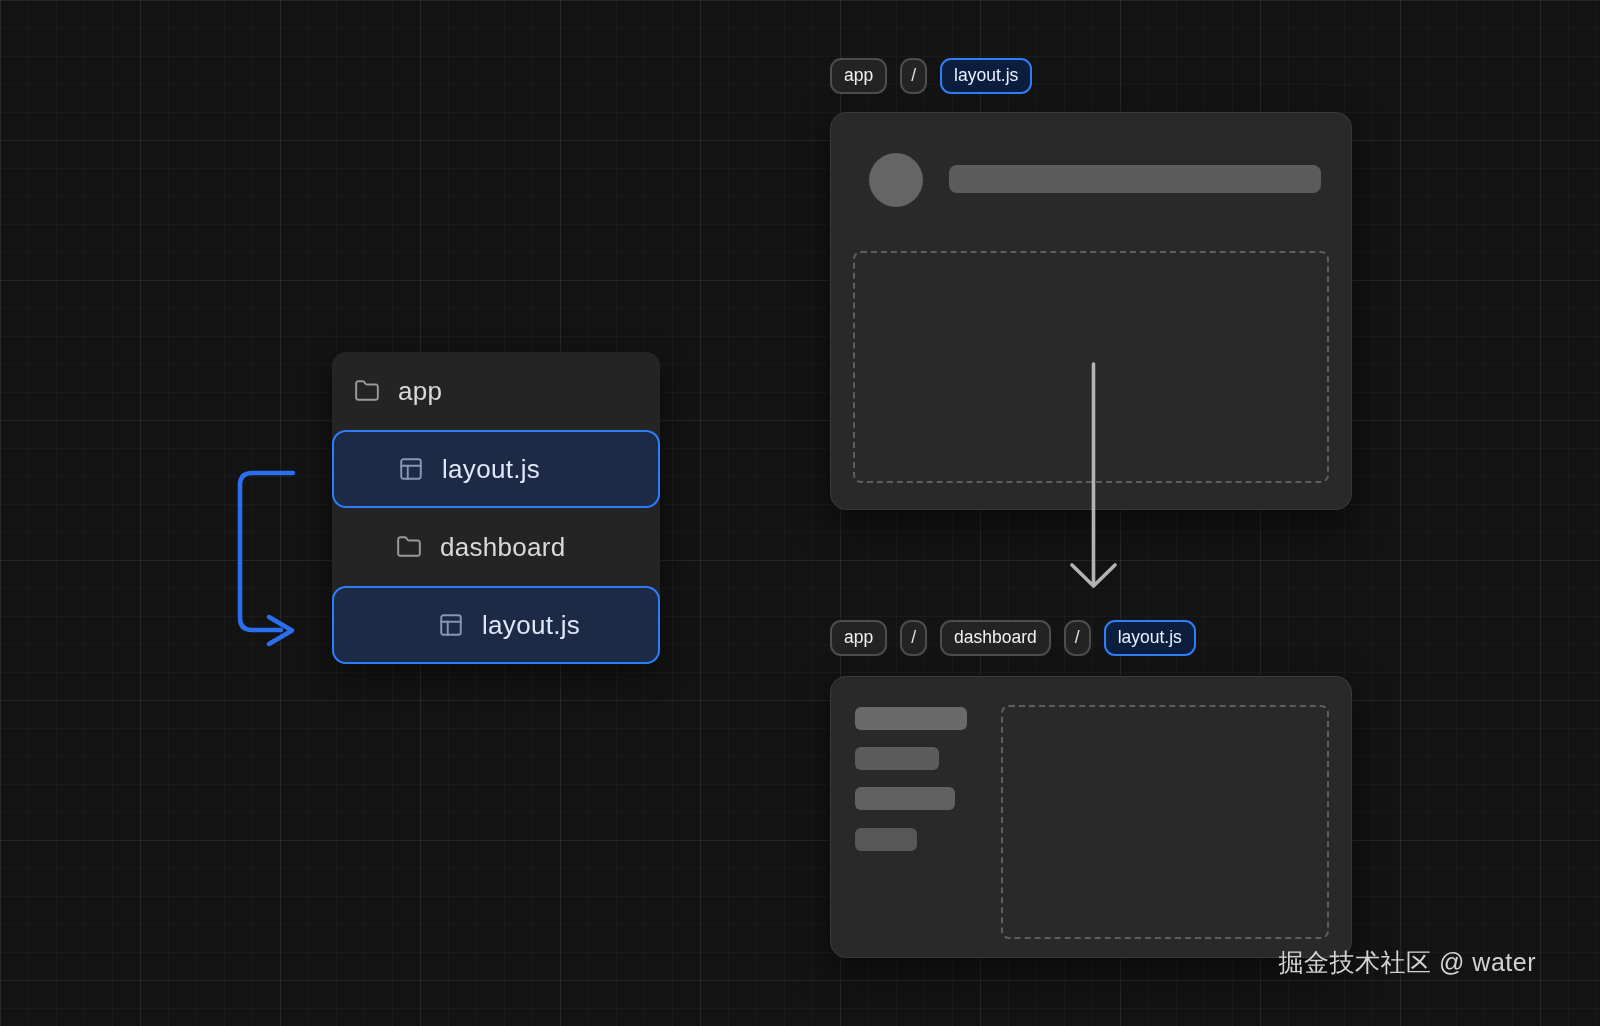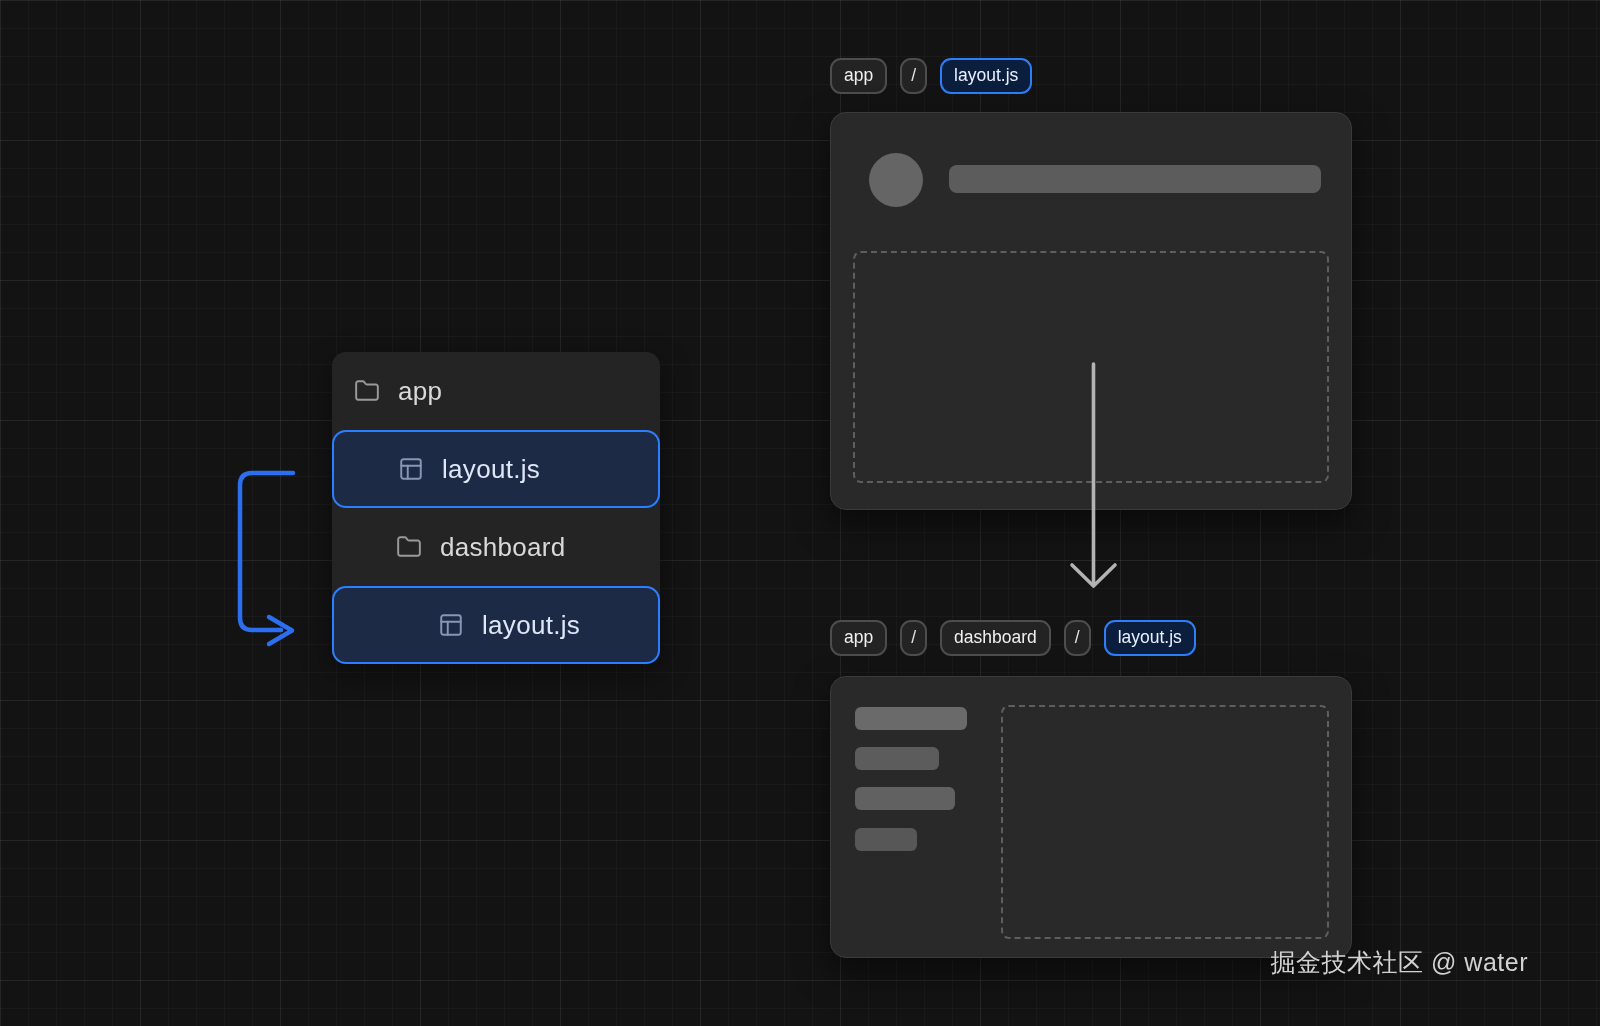--- a/index.html
+++ b/index.html
@@ -79,21 +79,21 @@
   .sbar.b1{ top:30px;  width:112px; background:#6a6a6a; }
   .sbar.b2{ top:70px;  width:84px;  background:#5c5c5c; }
   .sbar.b3{ top:110px; width:100px; background:#616161; }
   .sbar.b4{ top:151px; width:62px;  background:#575757; }
 
   
   svg.overlay{ position:absolute; inset:0; width:1600px; height:1026px; pointer-events:none; }
 
   
   .watermark{
-    position:absolute; right:72px; top:946px;
+    position:absolute; right:64px; top:946px;
     font-size:25px; color:#d2d2d2; letter-spacing:0.5px;
   }
 </style>
 </head>
 <body>
 
 <div class="stage">
 
   <div class="tree">
     <div class="tree-row indent-0">

